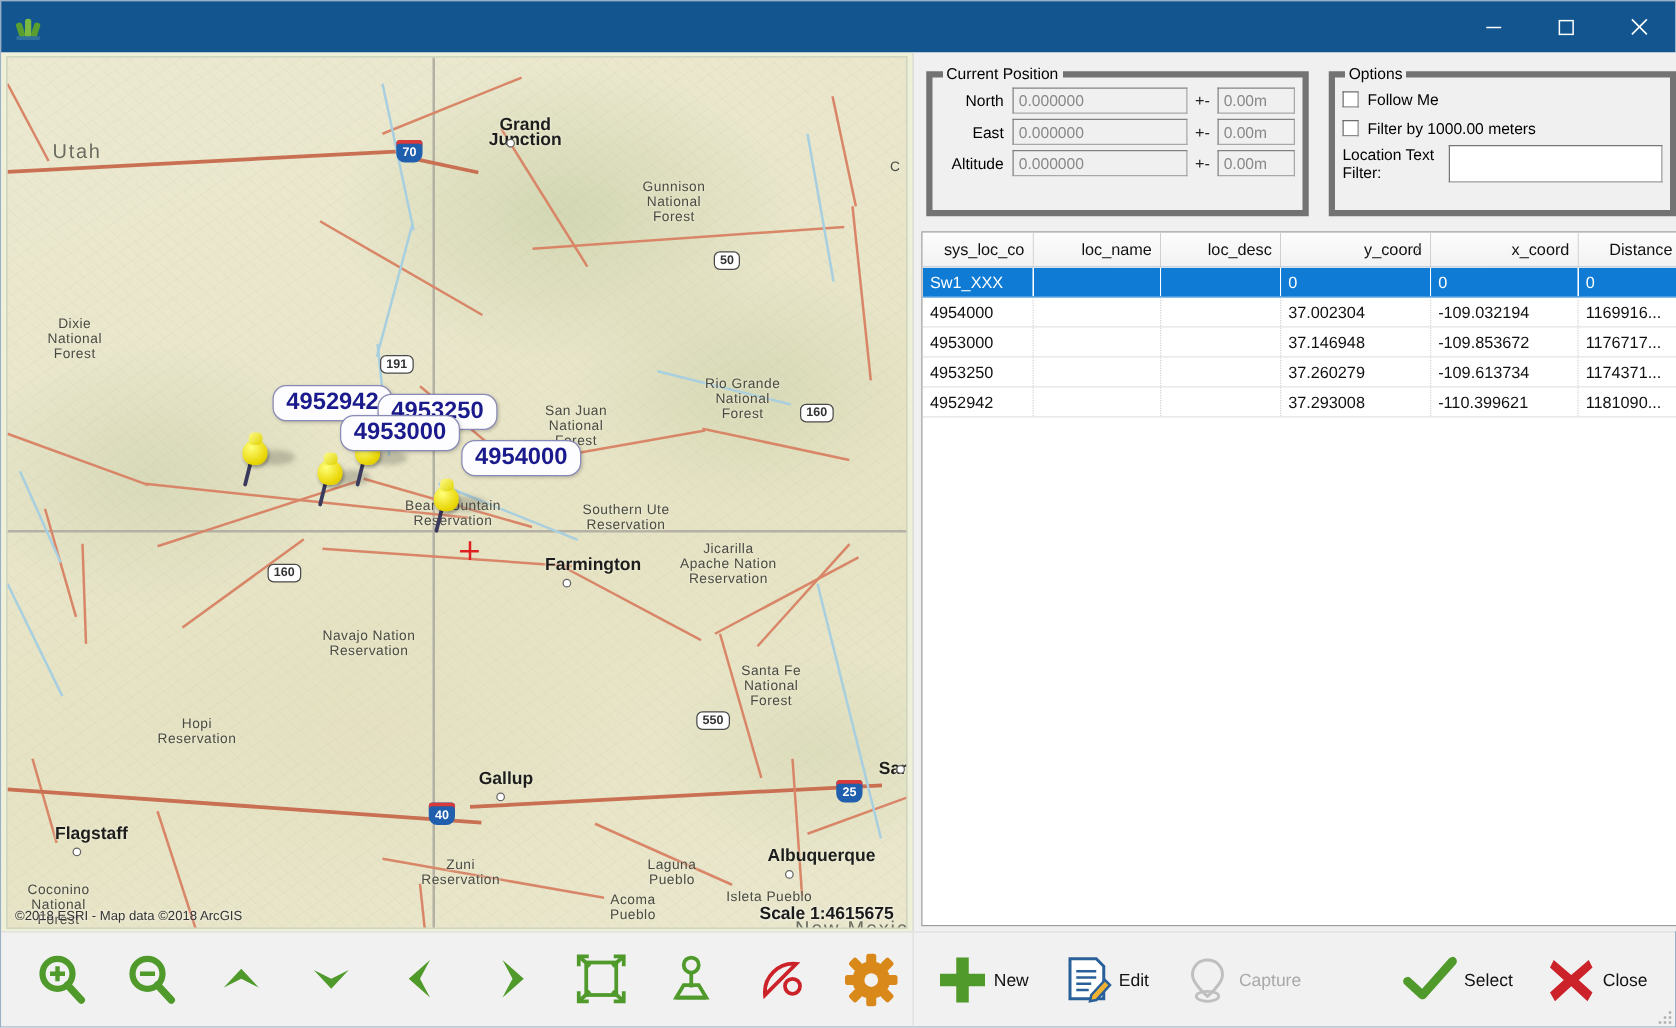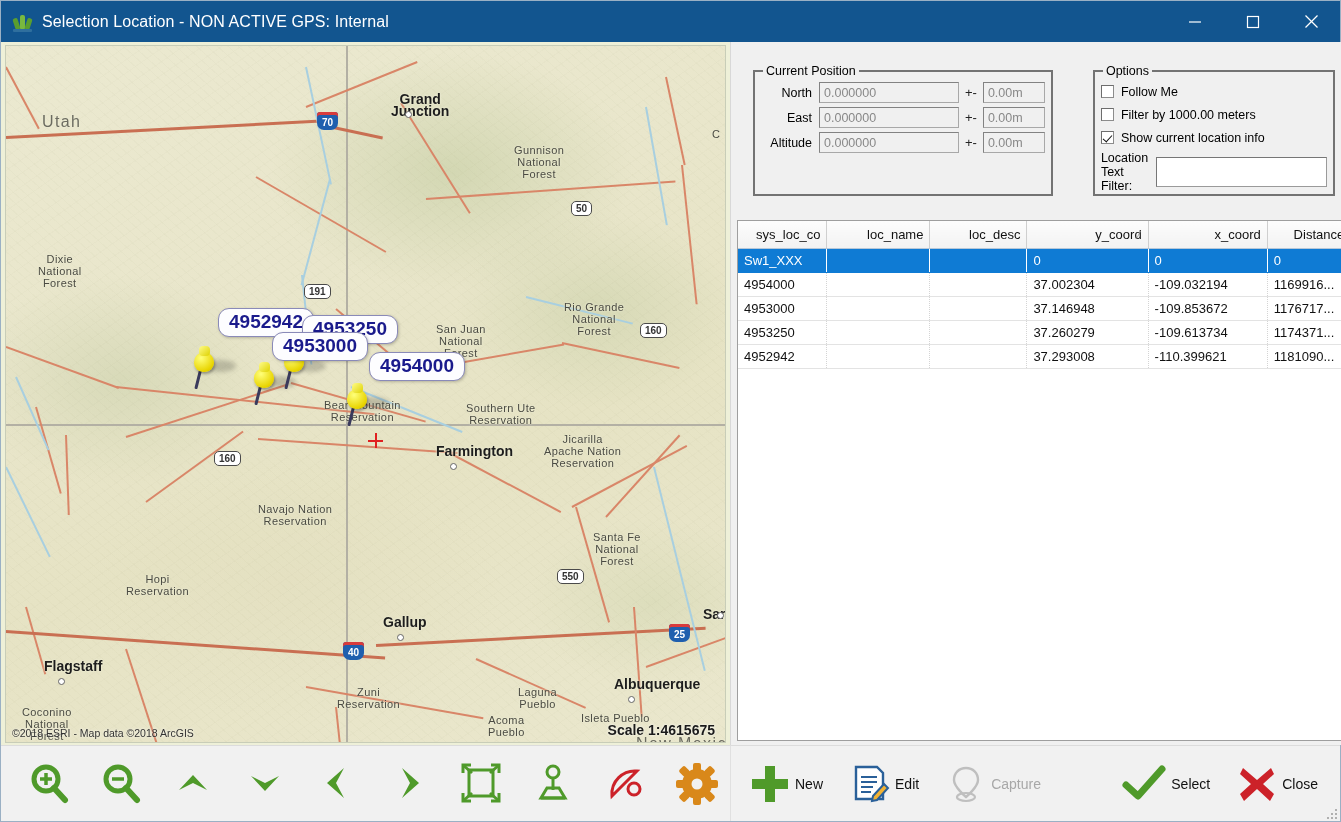--- a/index.html
+++ b/index.html
@@ -172,21 +172,21 @@
     font-size: 14px; font-weight: bold; color: #1a1a1a;
     text-shadow: 0 0 3px rgba(255,255,255,.95);
   }
   
   .right-pane {
     flex: 1; display: flex; flex-direction: column;
     background: #f0f0f0; padding: 6px 8px 0 6px;
   }
   .groups-row { display: flex; gap: 8px; }
   fieldset.grp {
-    border: 2px solid #737373; margin: 16px; padding: 4px 6px 1px 6px;
+    border: 5px solid #737373; margin: 4px; padding: 4px 6px 22px 6px;
     background: #f0f0f0;
   }
   fieldset.grp legend {
     font-size: 12.5px; color: #000; padding: 0 3px; margin-left: 2px;
   }
   .grp-pos { width: 270px; }
   .grp-opts { flex: 1; }
   .pos-row {
     display: flex; align-items: center; margin-bottom: 4px;
   }
@@ -291,21 +291,20 @@
 
 <div class="window">
 
   <div class="titlebar">
     <div class="title-icon">
       <div class="leaf l1"></div>
         <div class="leaf l2"></div>
         <div class="leaf l3"></div>
         <div class="leaf bar"></div>
     </div>
-    <div class="title-text">Selection Location - NON ACTIVE GPS: Internal</div>
     <div class="win-controls">
       <div class="win-btn">
         <svg width="14" height="14" viewBox="0 0 14 14">
             <line x1="1" y1="7" x2="13" y2="7" stroke="#ffffff" stroke-width="1.2"></line>
           </svg>
       </div>
       <div class="win-btn">
         <svg width="14" height="14" viewBox="0 0 14 14">
             <rect x="1.5" y="1.5" width="11" height="11" fill="none" stroke="#ffffff" stroke-width="1.2"></rect>
           </svg>
@@ -504,24 +503,20 @@
           <legend>Options</legend>
 
           <div class="opt-row">
             <span class="cbx"></span>
             <span class="opt-lbl">Follow Me</span>
           </div>
           <div class="opt-row">
             <span class="cbx"></span>
             <span class="opt-lbl">Filter by 1000.00 meters</span>
           </div>
-          <div class="opt-row">
-            <span class="cbx checked"></span>
-            <span class="opt-lbl">Show current location info</span>
-          </div>
 
           <div class="filter-row">
             <span class="filter-lbl">Location Text Filter:</span>
             <input class="filter-input" type="text" value="" style="">
           </div>
         </fieldset>
       </div>
 
       <div class="grid-wrap">
         <table class="grid">

